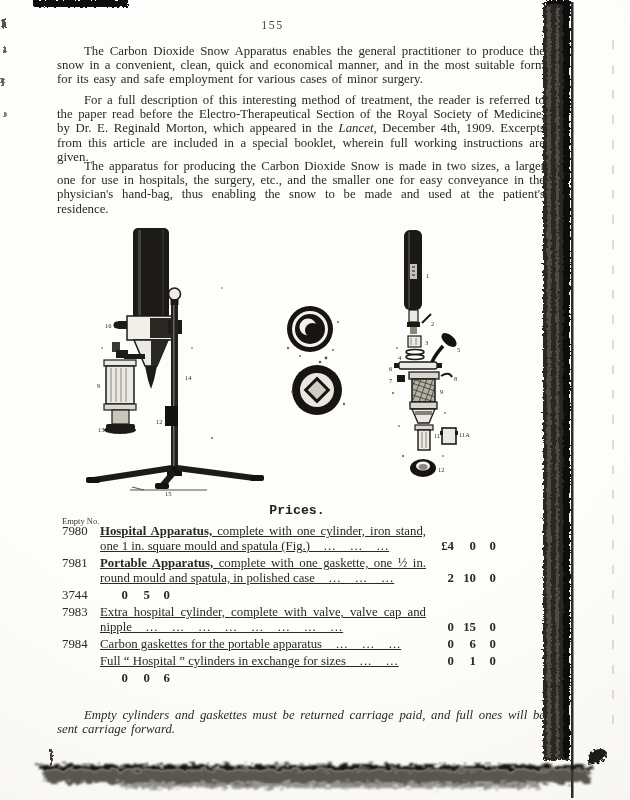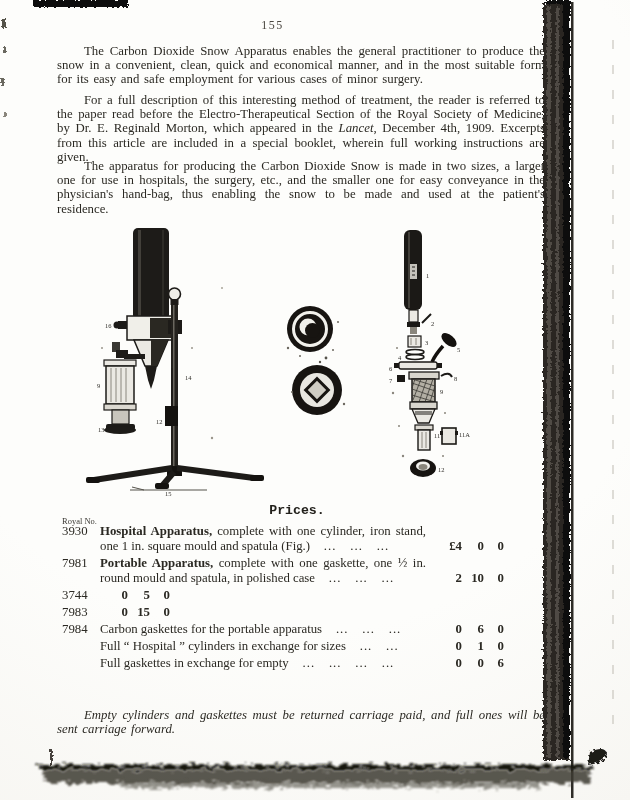--- a/index.html
+++ b/index.html
@@ -29,21 +29,21 @@
     position:absolute;top:503px;left:53px;width:488px;text-align:center;
     font-weight:bold;font-size:13.2px;color:#23211c;font-family:Liberation Mono, monospace;
   }
   .orderno-label{
     position:absolute;top:516px;left:62px;font-size:8.5px;color:#3a3833;
   }
   .price-rows{position:absolute;top:524px;left:62px;width:442px;}
   .prow{display:flex;align-items:stretch;margin-bottom:2px;
     font-size:12.8px;line-height:15px;color:#2b2923;}
   .pr-no{width:38px;flex:none;align-self:flex-start;}
-  .pr-desc{width:326px;flex:none;text-align:justify;margin-right:8px;}
+  .pr-desc{width:326px;flex:none;text-align:justify;text-decoration:underline;}
   .pr-desc b{font-weight:bold;}
   .pr-dots{color:#2b2923;letter-spacing:1px;}
   .pr-l{width:28px;flex:none;text-align:right;align-self:flex-end;font-weight:bold;}
   .pr-s{width:22px;flex:none;text-align:right;align-self:flex-end;font-weight:bold;}
   .pr-d{width:20px;flex:none;text-align:right;align-self:flex-end;font-weight:bold;}
   svg text{font-family:"Liberation Serif", serif;}
   .part-label{font-size:6.5px;fill:#33312c;}
 </style>
 </head>
 <body>
@@ -211,66 +211,66 @@
 
     <circle cx="12" cy="120" r="1" fill="#8a867c"></circle>
       <circle cx="8" cy="165" r="1.2" fill="#8a867c"></circle>
     <circle cx="60" cy="185" r="1" fill="#8a867c"></circle>
       <circle cx="18" cy="228" r="1.2" fill="#8a867c"></circle>
     <circle cx="58" cy="228" r="1" fill="#8a867c"></circle>
       <circle cx="14" cy="198" r="1" fill="#8a867c"></circle>
   </svg>
 
   <div class="prices-heading">Prices.</div>
-  <div class="orderno-label">Royal No.</div>
+  <div class="orderno-label">Empty No.</div>
 
   <div class="price-rows">
     <div class="prow">
-      <span class="pr-no">3930</span>
+      <span class="pr-no">7980</span>
       <span class="pr-desc"><b>Hospital Apparatus,</b><span> complete with one cylinder, iron stand, one 1 in. square mould and spatula (Fig.)</span><span class="pr-dots"> ... ... ...</span></span>
       <span class="pr-l">£4</span>
       <span class="pr-s">0</span>
       <span class="pr-d">0</span>
     </div>
     <div class="prow">
       <span class="pr-no">7981</span>
       <span class="pr-desc"><b>Portable Apparatus,</b><span> complete with one gaskette, one ½ in. round mould and spatula, in polished case</span><span class="pr-dots"> ... ... ...</span></span>
       <span class="pr-l">2</span>
       <span class="pr-s">10</span>
       <span class="pr-d">0</span>
     </div>
     <div class="prow">
       <span class="pr-no">3744</span>
       <span class="pr-l">0</span>
       <span class="pr-s">5</span>
       <span class="pr-d">0</span>
     </div>
     <div class="prow">
       <span class="pr-no">7983</span>
+      <span class="pr-desc"><b></b><span>Extra hospital cylinder, complete with valve, valve cap and nipple</span><span class="pr-dots"> ... ... ... ... ... ... ... ...</span></span>
       <span class="pr-l">0</span>
       <span class="pr-s">15</span>
       <span class="pr-d">0</span>
     </div>
     <div class="prow">
       <span class="pr-no">7984</span>
       <span class="pr-desc"><b></b><span>Carbon gaskettes for the portable apparatus</span><span class="pr-dots"> ... ... ...</span></span>
       <span class="pr-l">0</span>
       <span class="pr-s">6</span>
       <span class="pr-d">0</span>
     </div>
     <div class="prow">
       <span class="pr-no"></span>
       <span class="pr-desc"><b></b><span>Full “ Hospital ” cylinders in exchange for sizes</span><span class="pr-dots"> ... ...</span></span>
       <span class="pr-l">0</span>
       <span class="pr-s">1</span>
       <span class="pr-d">0</span>
     </div>
     <div class="prow">
       <span class="pr-no"></span>
-      <span class="pr-desc"><b></b><span>Full gaskettes in exchange for empty</span><span class="pr-dots"> ... ... ... ...</span></span>
       <span class="pr-l">0</span>
       <span class="pr-s">0</span>
       <span class="pr-d">6</span>
     </div>
   </div>
 
   <p class="para footer-para">Empty cylinders and gaskettes must be returned carriage paid, and full ones will be sent carriage forward.</p>
 
   <svg style="position:absolute;left:0;top:0" width="630" height="800" viewBox="0 0 630 800">
     <defs>

